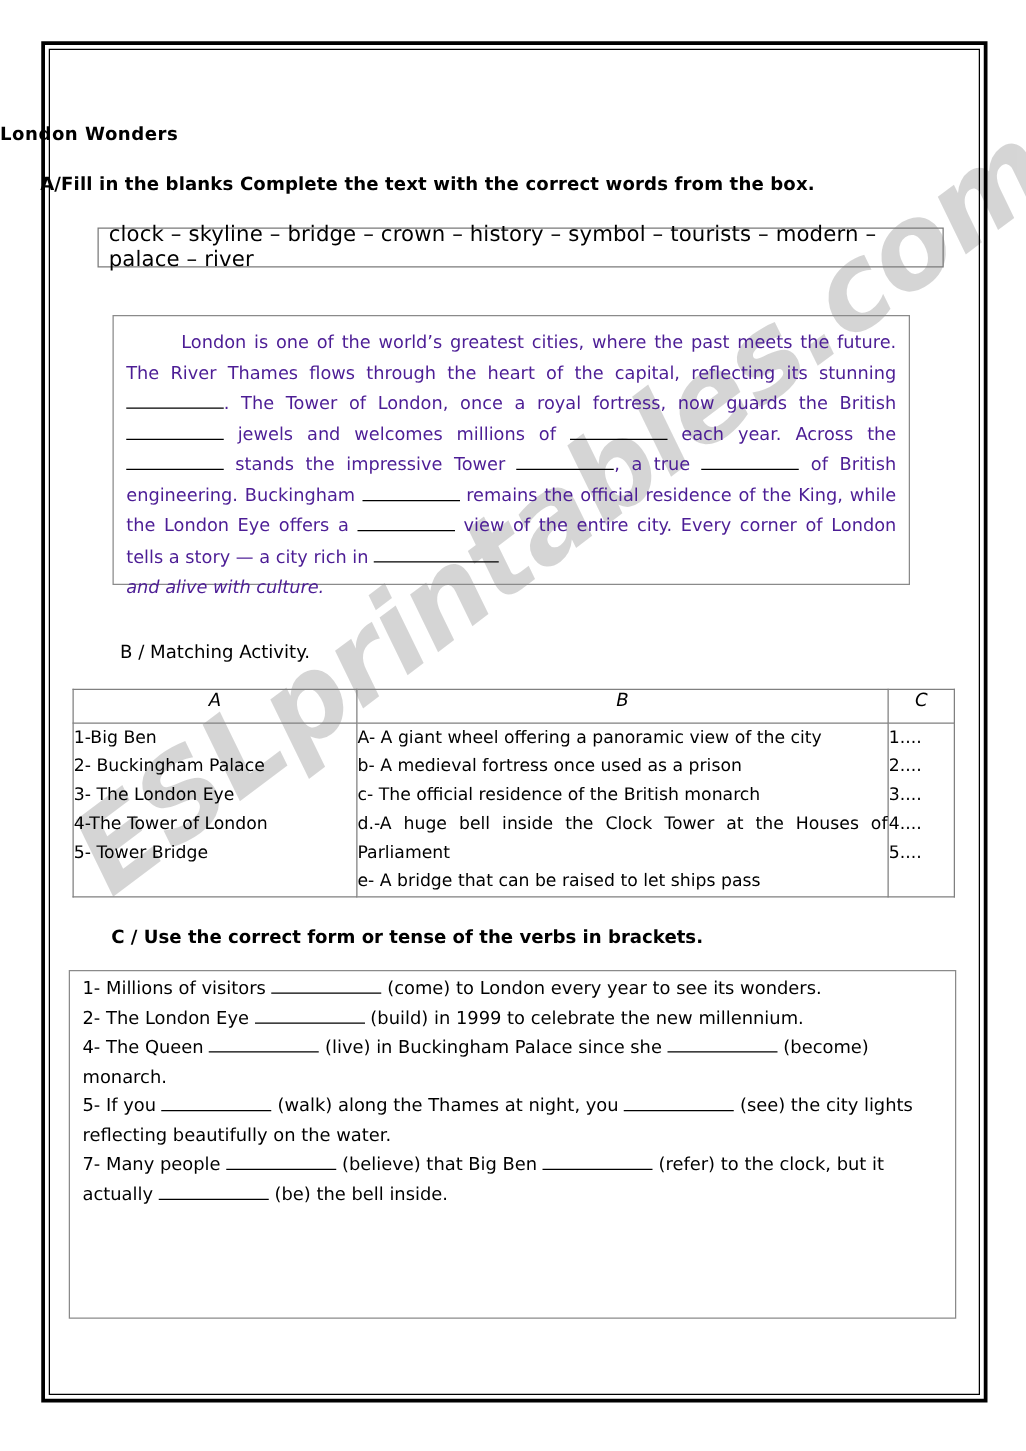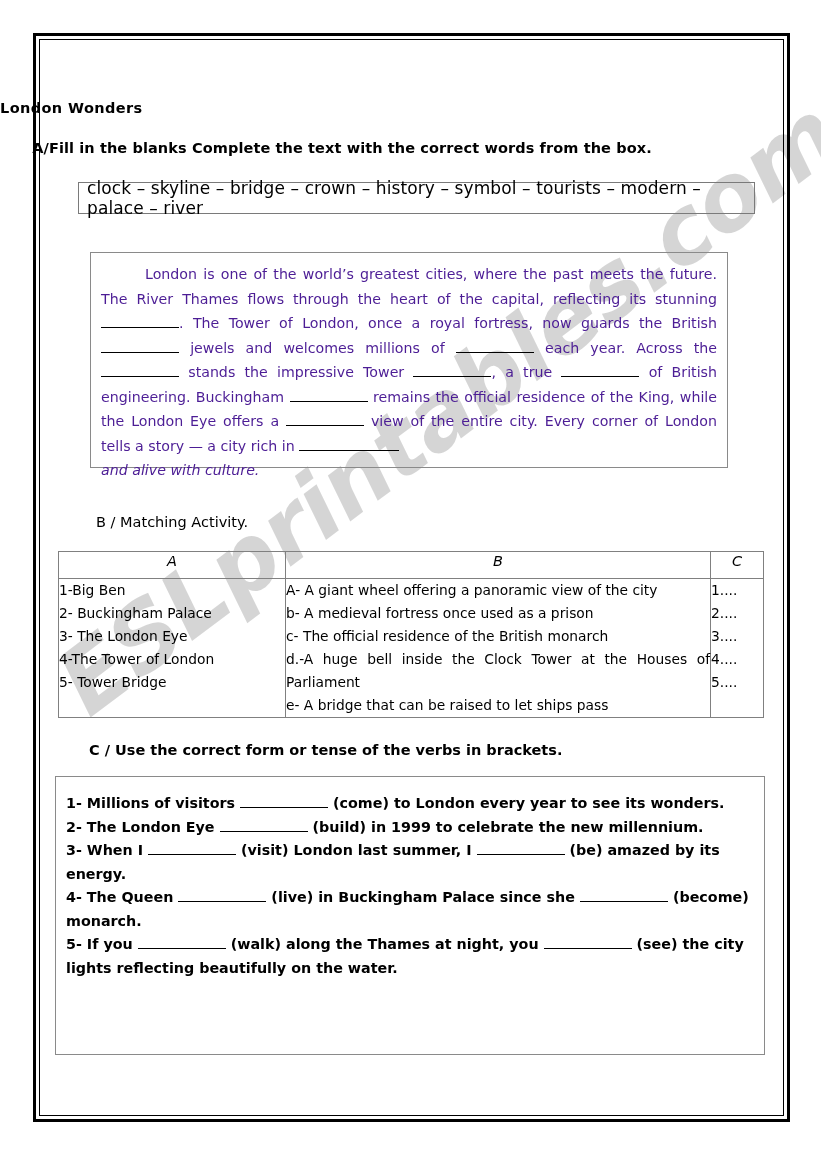--- a/index.html
+++ b/index.html
@@ -213,25 +213,24 @@
 
   
   .verbs-box {
     position: absolute;
     left: 55px;
     top: 776px;
     width: 710px;
     height: 279px;
     border: 1.2px solid #8a8a8a;
     box-sizing: border-box;
-    padding: 15px 10px;
+    padding: 3px 10px;
     font-size: 14.3px;
     line-height: 23.5px;
     color: #000000;
-    font-weight: bold;
   }
   .verbs-box ol {
     list-style: none;
     margin: 0;
     padding: 0;
   }
   .verbs-box li { margin: 0; }
 </style>
 </head>
 <body>
@@ -306,19 +305,19 @@
       </tr>
     </tbody>
   </table>
 
   <div class="instr-c">C / Use the correct form or tense of the verbs in brackets.</div>
 
   <div class="verbs-box">
     <ol>
       <li><span>1- Millions of visitors</span> <span class="blank bl-md"></span> <span>(come) to London every year to see its wonders.</span></li>
       <li><span>2- The London Eye</span> <span class="blank bl-md"></span> <span>(build) in 1999 to celebrate the new millennium.</span></li>
-      <li><span>3- When I</span> <span class="blank bl-md"></span> <span>(visit) London last summer, I</span> <span class="blank bl-md"></span> <span>(be) amazed by its energy.</span></li>
       <li><span>4- The Queen</span> <span class="blank bl-md"></span> <span>(live) in Buckingham Palace since she</span> <span class="blank bl-md"></span> <span>(become) monarch.</span></li>
       <li><span> 5- If you</span> <span class="blank bl-md"></span> <span>(walk) along the Thames at night, you</span> <span class="blank bl-md"></span> <span>(see) the city lights reflecting beautifully on the water.</span></li>
+      <li><span>7- Many people</span> <span class="blank bl-md"></span> <span>(believe) that Big Ben</span> <span class="blank bl-md"></span> <span>(refer) to the clock, but it actually</span> <span class="blank bl-md"></span> <span>(be) the bell inside.</span></li>
     </ol>
   </div>
 
 </div>
 
 </body></html>

